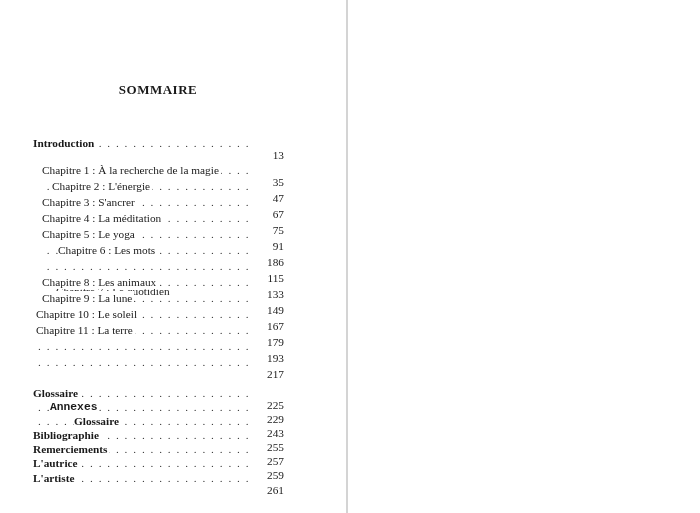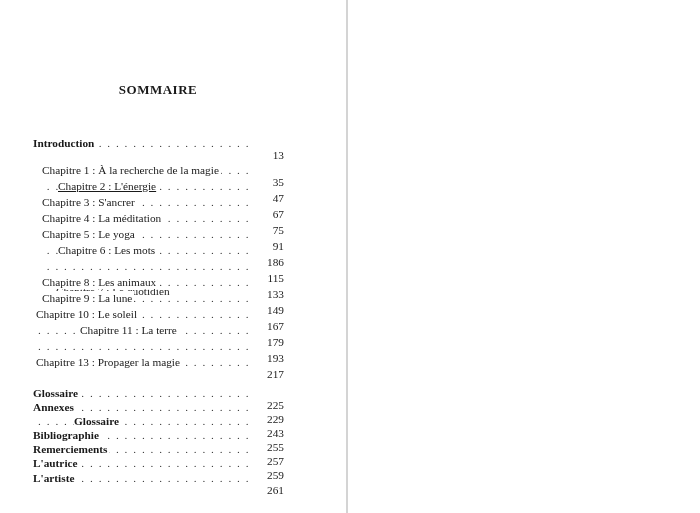--- a/index.html
+++ b/index.html
@@ -100,21 +100,21 @@
       <span class="page">13</span>
     </div>
 
     <div class="toc-row" style="top:163px;">
       <span class="leader" style="left:42px;">. . . . . . . . . . . . . . . . . . . . . . . . . . . . . . . . . . . . . . . . . . .</span>
       <span class="label" style="left:42px;">Chapitre 1 : À la recherche de la magie</span>
       <span class="page">35</span>
     </div>
     <div class="toc-row" style="top:179px;">
       <span class="leader" style="left:42px;">. . . . . . . . . . . . . . . . . . . . . . . . . . . . . . . . . . . . . . . . . . .</span>
-      <span class="label" style="left:58px;text-decoration:underline;">Chapitre 2 : L'énergie</span>
+      <span class="label" style="left:52px;">Chapitre 2 : L'énergie</span>
       <span class="page">47</span>
     </div>
     <div class="toc-row" style="top:195px;">
       <span class="leader" style="left:42px;">. . . . . . . . . . . . . . . . . . . . . . . . . . . . . . . . . . . . . . . . . . .</span>
       <span class="label" style="left:42px;">Chapitre 3 : S'ancrer</span>
       <span class="page">67</span>
     </div>
     <div class="toc-row" style="top:211px;">
       <span class="leader" style="left:42px;">. . . . . . . . . . . . . . . . . . . . . . . . . . . . . . . . . . . . . . . . . . .</span>
       <span class="label" style="left:42px;">Chapitre 4 : La méditation</span>
@@ -145,41 +145,40 @@
       <span class="label" style="left:42px;">Chapitre 9 : La lune</span>
       <span class="page">149</span>
     </div>
     <div class="toc-row" style="top:307px;">
       <span class="leader" style="left:36px;">. . . . . . . . . . . . . . . . . . . . . . . . . . . . . . . . . . . . . . . . . . .</span>
       <span class="label" style="left:36px;">Chapitre 10 : Le soleil</span>
       <span class="page">167</span>
     </div>
     <div class="toc-row" style="top:323px;">
       <span class="leader" style="left:36px;">. . . . . . . . . . . . . . . . . . . . . . . . . . . . . . . . . . . . . . . . . . .</span>
-      <span class="label" style="left:36px;margin-left:44px;">Chapitre 11 : La terre</span>
+      <span class="label" style="left:36px;">Chapitre 11 : La terre</span>
       <span class="page">179</span>
     </div>
     <div class="toc-row" style="top:339px;">
       <span class="leader" style="left:36px;">. . . . . . . . . . . . . . . . . . . . . . . . . . . . . . . . . . . . . . . . . . .</span>
       <span class="page">193</span>
     </div>
     <div class="toc-row" style="top:355px;">
       <span class="leader" style="left:36px;">. . . . . . . . . . . . . . . . . . . . . . . . . . . . . . . . . . . . . . . . . . .</span>
-      <span class="label" style="left:36px;">Chapitre 13 : Propager la magie</span>
       <span class="page">217</span>
     </div>
 
     <div class="toc-row bold" style="top:386px;">
       <span class="leader" style="left:33px;">. . . . . . . . . . . . . . . . . . . . . . . . . . . . . . . . . . . . . . . . . . .</span>
       <span class="label" style="left:33px;">Glossaire</span>
       <span class="page">225</span>
     </div>
     <div class="toc-row bold" style="top:400px;">
       <span class="leader" style="left:33px;">. . . . . . . . . . . . . . . . . . . . . . . . . . . . . . . . . . . . . . . . . . .</span>
-      <span class="label" style="left:33px;">Annexes</span>
+      <span class="label" style="left:50px;font-family:Liberation Mono, monospace;">Annexes</span>
       <span class="page">229</span>
     </div>
     <div class="toc-row bold" style="top:414px;">
       <span class="leader" style="left:33px;">. . . . . . . . . . . . . . . . . . . . . . . . . . . . . . . . . . . . . . . . . . .</span>
       <span class="label" style="left:33px;margin-left:41px;">Glossaire</span>
       <span class="page">243</span>
     </div>
     <div class="toc-row bold" style="top:428px;">
       <span class="leader" style="left:33px;">. . . . . . . . . . . . . . . . . . . . . . . . . . . . . . . . . . . . . . . . . . .</span>
       <span class="label" style="left:33px;">Bibliographie</span>

